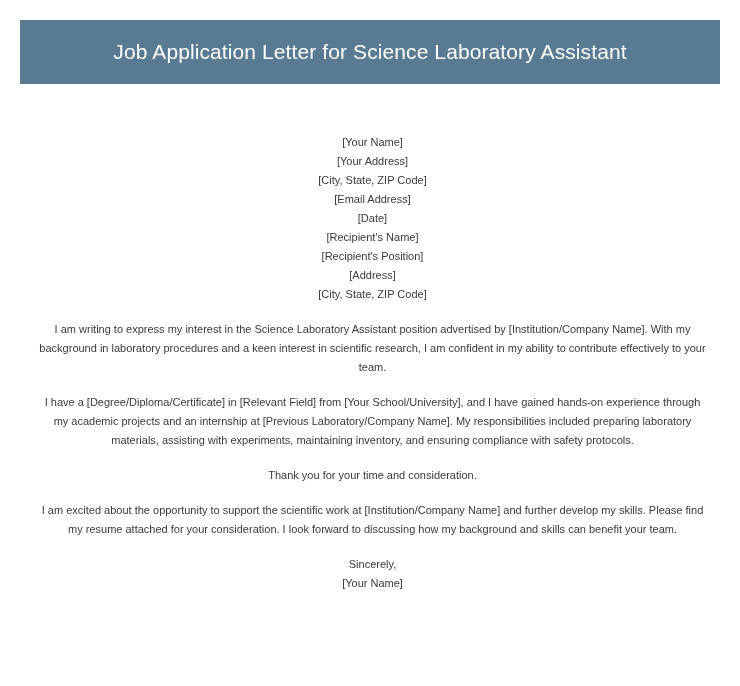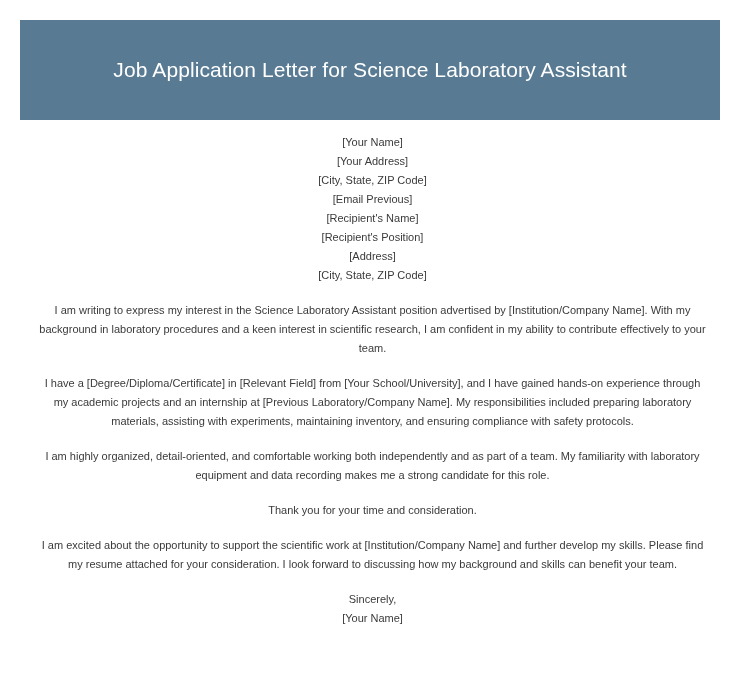--- a/index.html
+++ b/index.html
@@ -13,21 +13,21 @@
       position: relative;
       overflow: hidden;
       font-family: "Liberation Sans", "DejaVu Sans", sans-serif;
       color: #3a3a3a;
     }
     .header {
       position: absolute;
       left: 20px;
       top: 20px;
       width: 700px;
-      height: 100px;
+      height: 64px;
       background: #587a93;
       display: flex;
       align-items: center;
       justify-content: center;
     }
     .header h1 {
       margin: 0;
       font-weight: normal;
       font-size: 21px;
       color: #ffffff;
@@ -56,25 +56,25 @@
 <body>
 
 <div class="header">
   <h1>Job Application Letter for Science Laboratory Assistant</h1>
 </div>
 
 <div class="letter">
   <span class="line">[Your Name]</span>
   <span class="line">[Your Address]</span>
   <span class="line">[City, State, ZIP Code]</span>
-  <span class="line">[Email Previous]</span>
+  <span class="line">[Email Address]</span>
+  <span class="line">[Date]</span>
   <span class="line">[Recipient's Name]</span>
   <span class="line">[Recipient's Position]</span>
   <span class="line">[Address]</span>
   <span class="line">[City, State, ZIP Code]</span>
   <span class="para">I am writing to express my interest in the Science Laboratory Assistant position advertised by [Institution/Company Name]. With my background in laboratory procedures and a keen interest in scientific research, I am confident in my ability to contribute effectively to your team.</span>
   <span class="para">I have a [Degree/Diploma/Certificate] in [Relevant Field] from [Your School/University], and I have gained hands-on experience through my academic projects and an internship at [Previous Laboratory/Company Name]. My responsibilities included preparing laboratory materials, assisting with experiments, maintaining inventory, and ensuring compliance with safety protocols.</span>
-  <span class="para">I am highly organized, detail-oriented, and comfortable working both independently and as part of a team. My familiarity with laboratory equipment and data recording makes me a strong candidate for this role.</span>
   <span class="para">Thank you for your time and consideration.</span>
   <span class="para">I am excited about the opportunity to support the scientific work at [Institution/Company Name] and further develop my skills. Please find my resume attached for your consideration. I look forward to discussing how my background and skills can benefit your team.</span>
   <span class="line">Sincerely,</span>
   <span class="line">[Your Name]</span>
 </div>
 
 </body></html>

